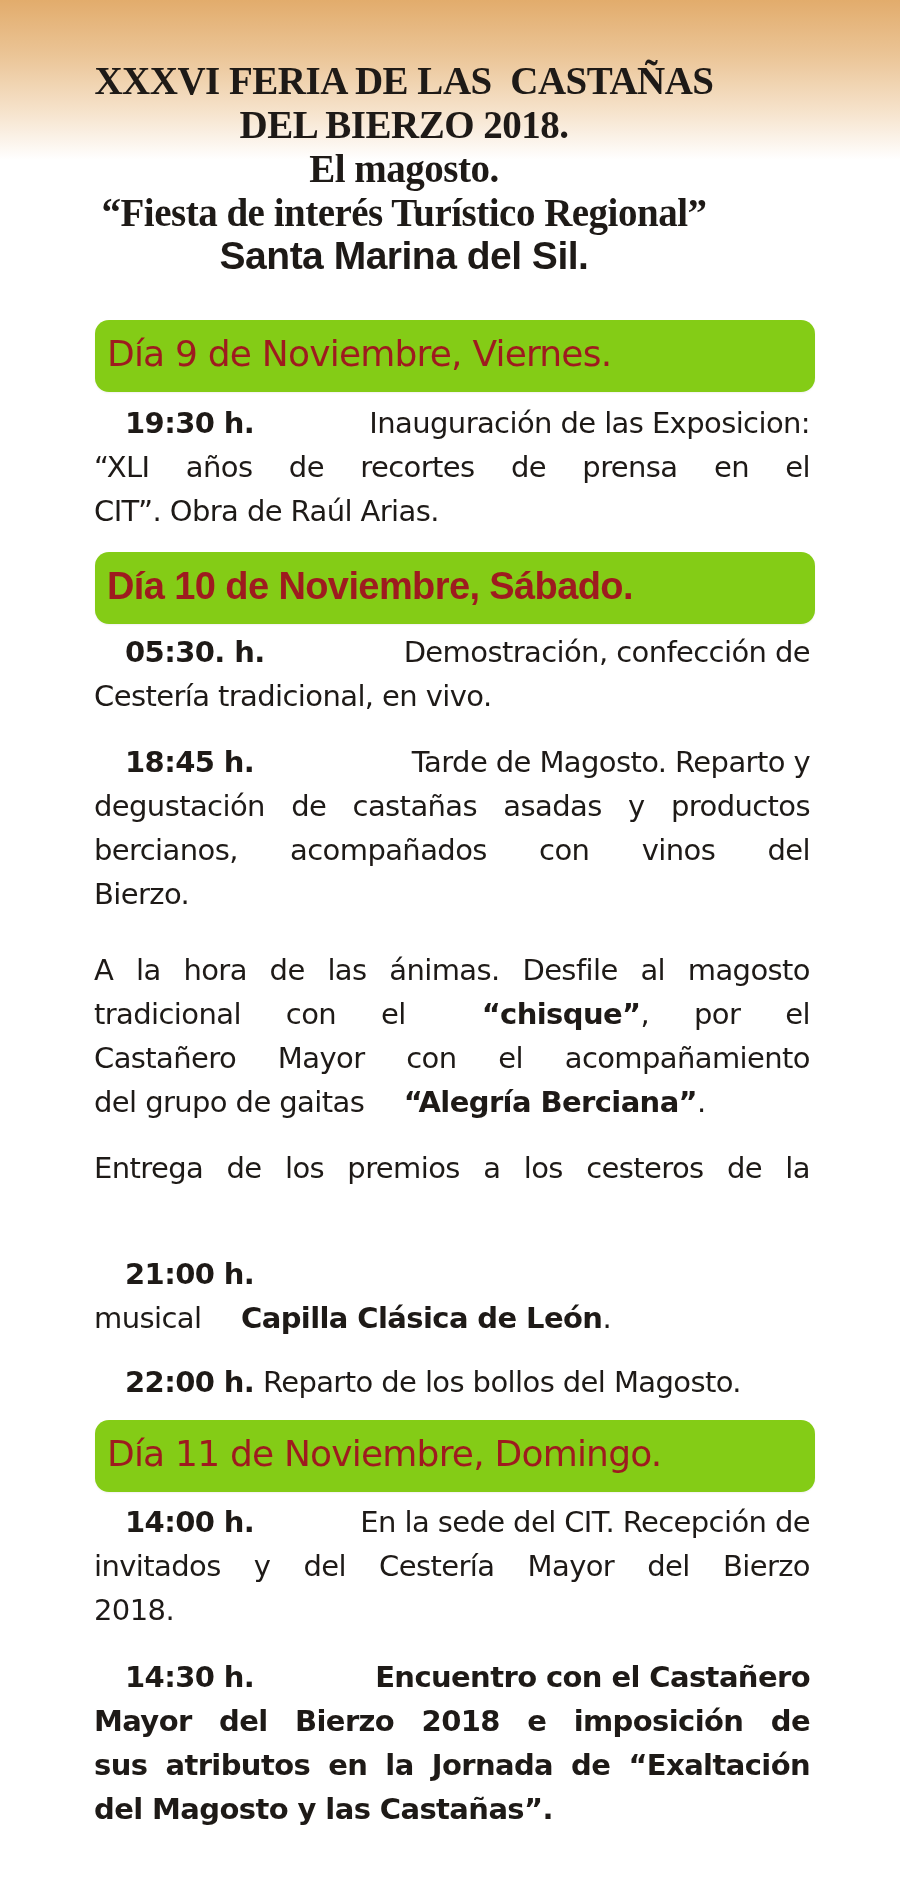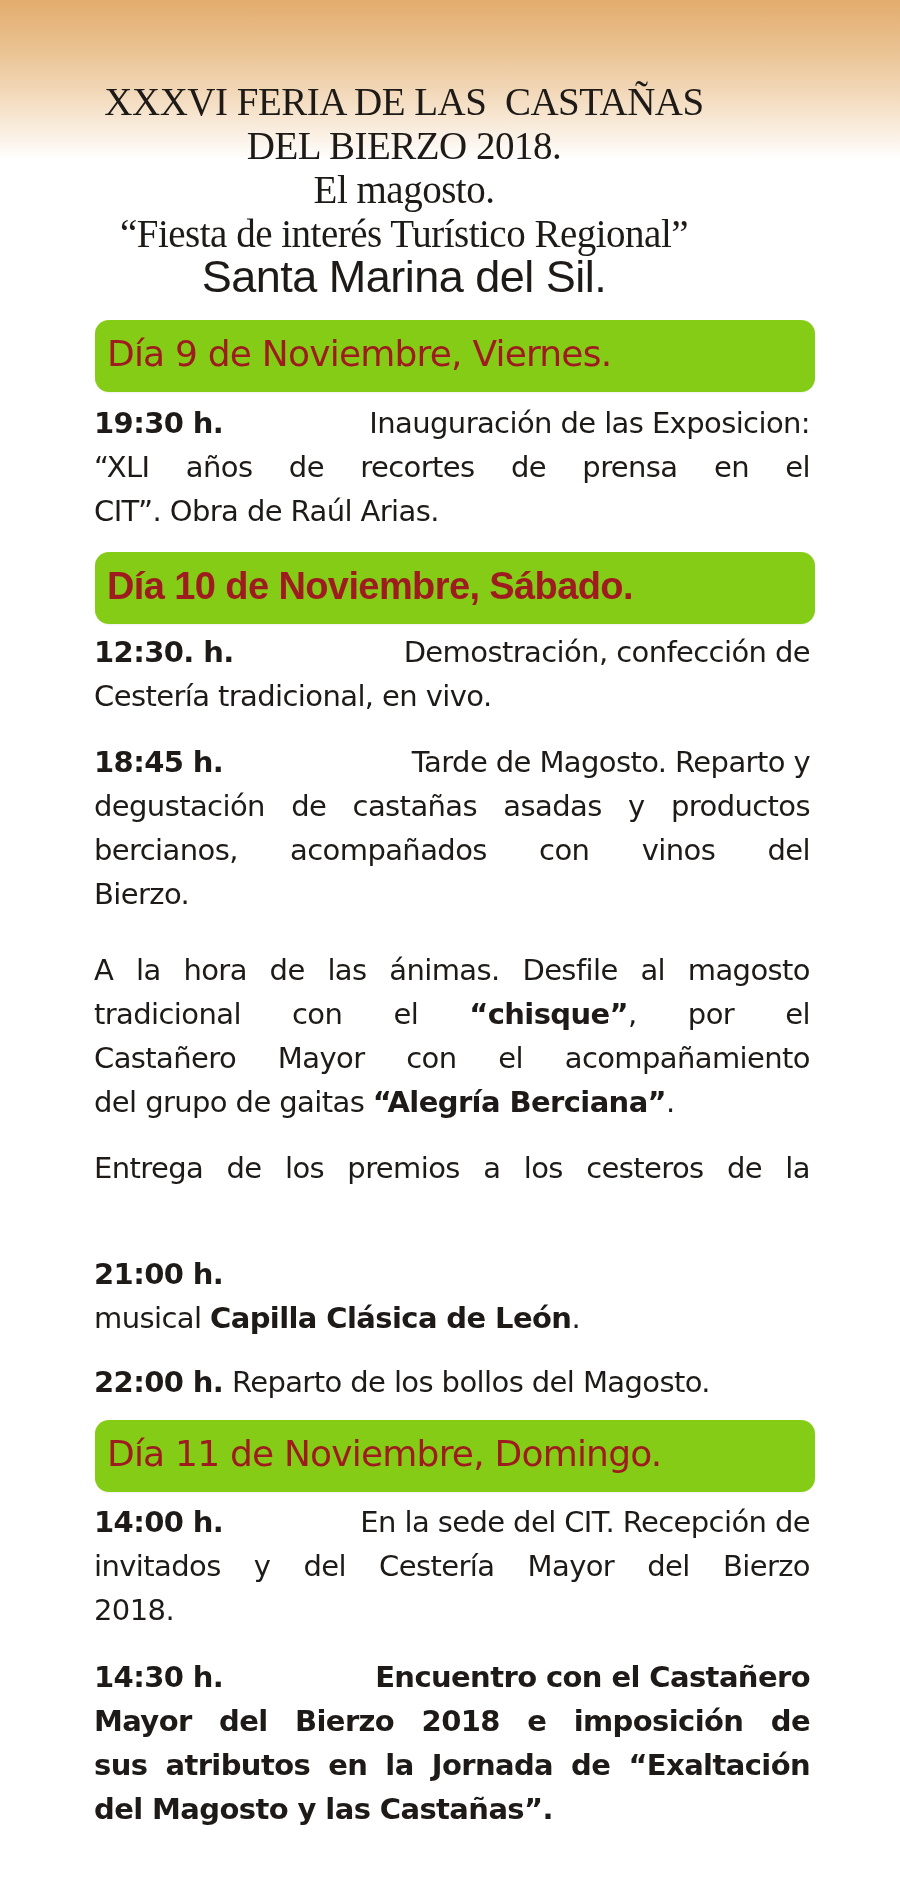--- a/index.html
+++ b/index.html
@@ -7,46 +7,46 @@
     width: 900px; height: 1890px; position: relative; overflow: hidden;
     background: #ffffff;
     font-family: "Liberation Sans", sans-serif;
     color: #1e1a17;
   }
   .top-grad {
     position: absolute; left: 0; top: 0; width: 900px; height: 160px;
     background: linear-gradient(to bottom, #e2ac6c 0%, #ebc597 35%, #f6e3cc 70%, #ffffff 100%);
   }
   .title-block {
-    position: absolute; left: 0; top: 80px; width: 808px; text-align: center;
-    font-family: "Liberation Serif", serif; font-weight: normal; color: #1e1a17;
+    position: absolute; left: 0; top: 59px; width: 808px; text-align: center;
+    font-family: "Liberation Serif", serif; font-weight: bold; color: #1e1a17;
   }
   .t-line { font-size: 39px; line-height: 44px; letter-spacing: -0.5px; white-space: pre; }
-  .t-line.sans { font-family: "Liberation Sans", sans-serif; font-size: 45px; line-height: 42px; }
+  .t-line.sans { font-family: "Liberation Sans", sans-serif; font-size: 39px; line-height: 42px; }
 
   .day-pill {
     position: absolute; left: 95px; width: 720px; height: 72px;
     background: #84cc16; border-radius: 14px;
     box-shadow: 0 1px 2px rgba(0,0,0,0.06);
   }
   .day-pill span {
     position: absolute; left: 12px; top: 8px;
     font-family: "DejaVu Sans", sans-serif; font-size: 36px; line-height: 52px;
     color: #9e1b1f; letter-spacing: -0.8px; white-space: nowrap;
   }
   .day-pill.boldpill span { font-family: Liberation Sans, sans-serif; font-weight: bold; font-size: 38px; letter-spacing: -0.6px; }
 
   .para {
     position: absolute; left: 94px; width: 716px;
     font-family: "DejaVu Sans", sans-serif; font-size: 29px; line-height: 44px;
     color: #1e1a17; text-align: justify; letter-spacing: -0.6px;
   }
   .para .line { display: block; text-align: justify; text-align-last: justify; white-space: nowrap; height: 44px; }
   .para .line.last { text-align-last: left; }
-  .para b { font-weight: bold; }
+  .para b { font-weight: bold; margin-left: 31px; }
   .line .wrap { display: flex; justify-content: space-between; width: 100%; }
 </style>
 </head>
 <body>
 
 <div class="top-grad"></div>
 
 <div class="title-block">
   <div class="t-line">XXXVI FERIA DE LAS  CASTAÑAS</div>
   <div class="t-line">DEL BIERZO 2018.</div>
@@ -70,21 +70,21 @@
   <span class="line last" style="font-weight:normal">CIT”.  Obra de Raúl Arias.</span>
 </div>
 
 <div class="day-pill boldpill" style="top:552px;">
   <span>Día 10 de Noviembre, Sábado.</span>
 </div>
 
 <div class="para" style="top:630px;">
   <span class="line">
       <span class="wrap">
-        <b>12:30. h.</b>
+        <b>05:30. h.</b>
         <span>Demostración, confección de</span>
       </span>
     </span>
   <span class="line last">Cestería tradicional, en vivo.</span>
 </div>
 
 <div class="para" style="top:740px;">
   <span class="line">
       <span class="wrap">
         <b>18:45 h.</b>

